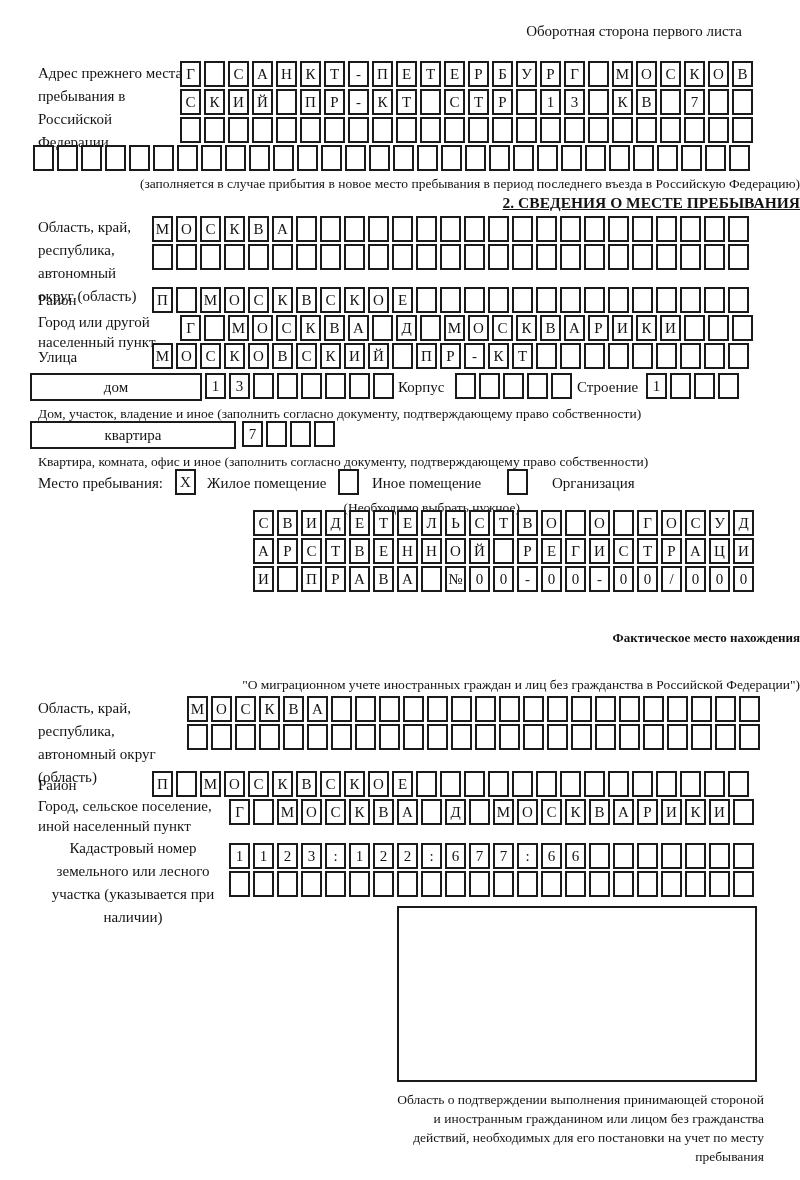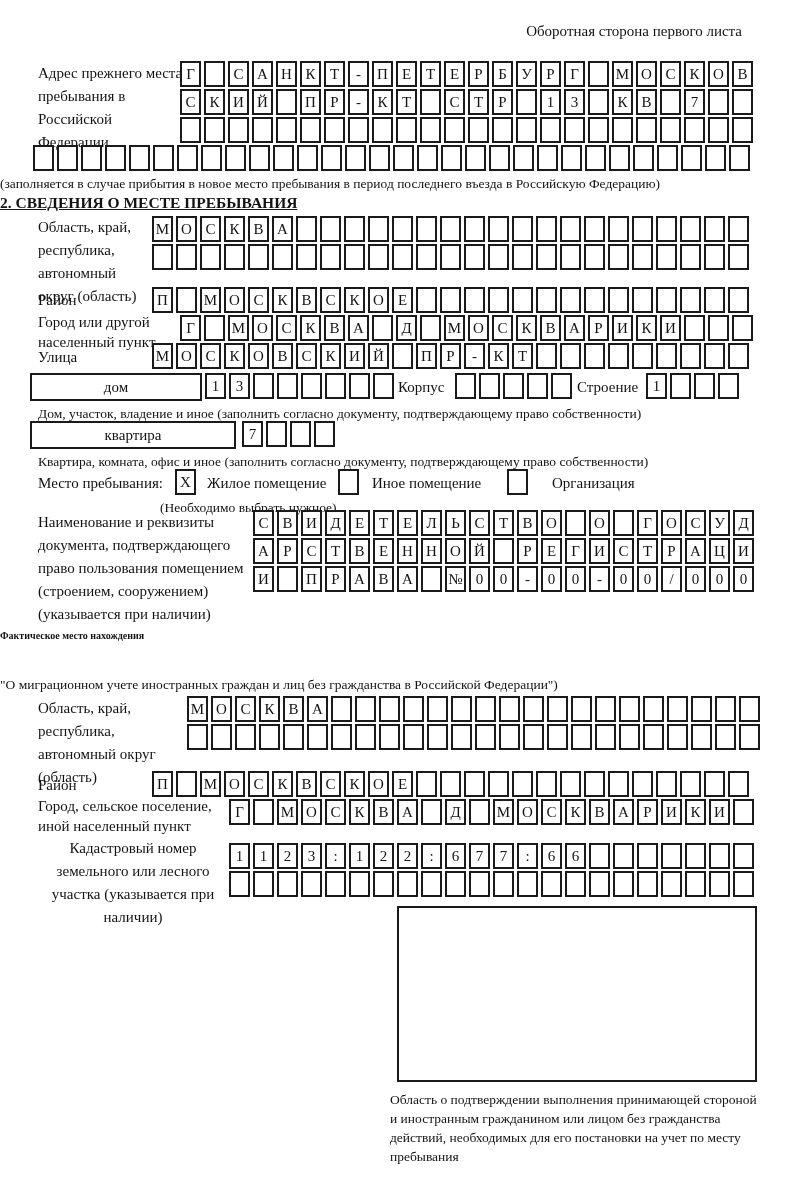--- a/index.html
+++ b/index.html
@@ -6,21 +6,21 @@
   .page {
     position:relative; width:800px; height:1180px; background:#ffffff;
     color:#131313; font-family:"Liberation Serif","DejaVu Serif",serif;
     overflow:hidden;
   }
   .abs { position:absolute; }
   .label { font-size:15px; line-height:23px; }
   .lh20 { line-height:20px; }
   .small { font-size:13.5px; line-height:18px; }
   .bold { font-weight:bold; }
-  .center { text-align:left; }
+  .center { text-align:right; }
   .boxrow { position:absolute; display:flex; gap:3px; }
   .cell {
     flex:0 0 21px; width:21px; height:26px; box-sizing:border-box;
     border:2px solid #1a1a1a; display:flex; align-items:center; justify-content:center;
     font-size:15px; line-height:1; background:#fff;
   }
   .widebox {
     position:absolute; box-sizing:border-box; height:28px; border:2px solid #1a1a1a;
     display:flex; align-items:center; justify-content:center; font-size:15px; background:#fff;
   }
@@ -337,21 +337,20 @@
   <div class="boxrow" style="top:469px; left:338px;">
       <span class="cell"></span>
     </div>
   <div class="abs label" style="top:472px; left:372px;">Иное помещение</div>
   <div class="boxrow" style="top:469px; left:507px;">
       <span class="cell"></span>
     </div>
   <div class="abs label" style="top:472px; left:552px;">Организация</div>
   <div class="abs small center" style="top:499px; left:160px; width:360px;">(Необходимо выбрать нужное)</div>
 
-  <div class="abs label" style="top:511px; left:38px; width:212px;">Наименование и реквизиты документа, подтверждающего право пользования помещением (строением, сооружением) (указывается при наличии)</div>
   <div class="boxrow" style="top:510px; left:253px;">
       <span class="cell">С</span>
       <span class="cell">В</span>
       <span class="cell">И</span>
       <span class="cell">Д</span>
       <span class="cell">Е</span>
       <span class="cell">Т</span>
       <span class="cell">Е</span>
       <span class="cell">Л</span>
       <span class="cell">Ь</span>
@@ -408,21 +407,21 @@
       <span class="cell">0</span>
       <span class="cell">-</span>
       <span class="cell">0</span>
       <span class="cell">0</span>
       <span class="cell">/</span>
       <span class="cell">0</span>
       <span class="cell">0</span>
       <span class="cell">0</span>
     </div>
 
-  <div class="abs bold center" style="top:630px; left:0; width:800px; font-size:10px;">Фактическое место нахождения</div>
+  <div class="abs bold center" style="top:630px; left:0; width:800px; font-size:13px;">Фактическое место нахождения</div>
   <div class="abs small center" style="top:676px; left:0; width:800px;">"О миграционном учете иностранных граждан и лиц без гражданства в Российской Федерации")</div>
 
   <div class="abs label" style="top:697px; left:38px; width:150px;">Область, край, республика, автономный округ (область)</div>
   <div class="boxrow" style="top:696px; left:187px;">
       <span class="cell">М</span>
       <span class="cell">О</span>
       <span class="cell">С</span>
       <span class="cell">К</span>
       <span class="cell">В</span>
       <span class="cell">А</span>

